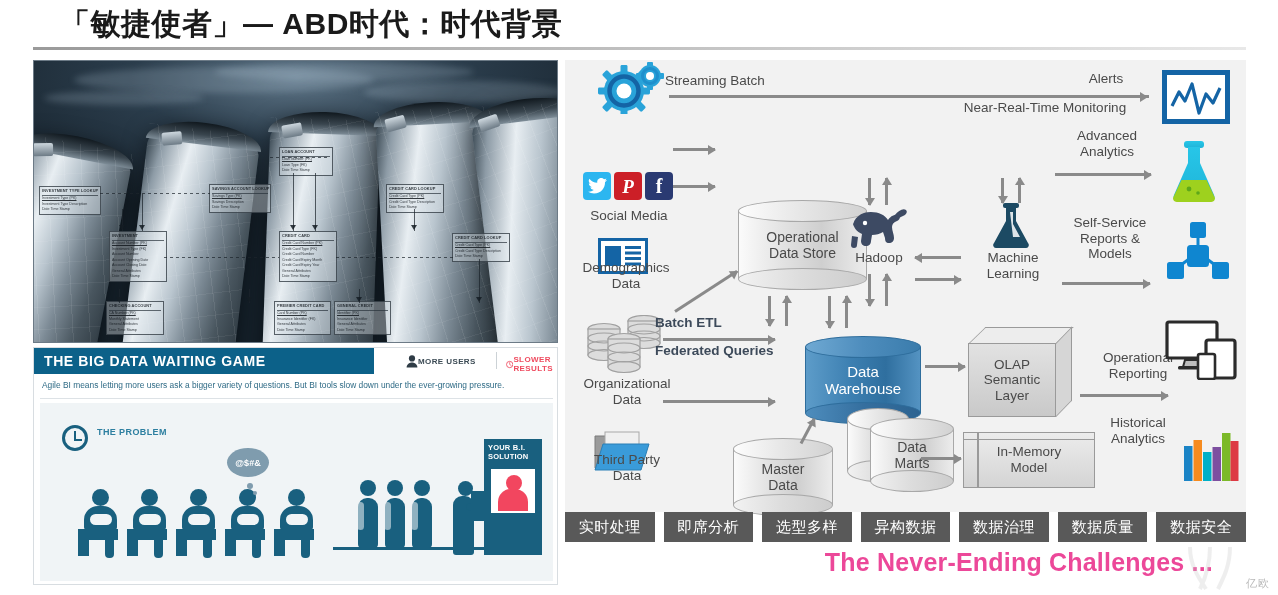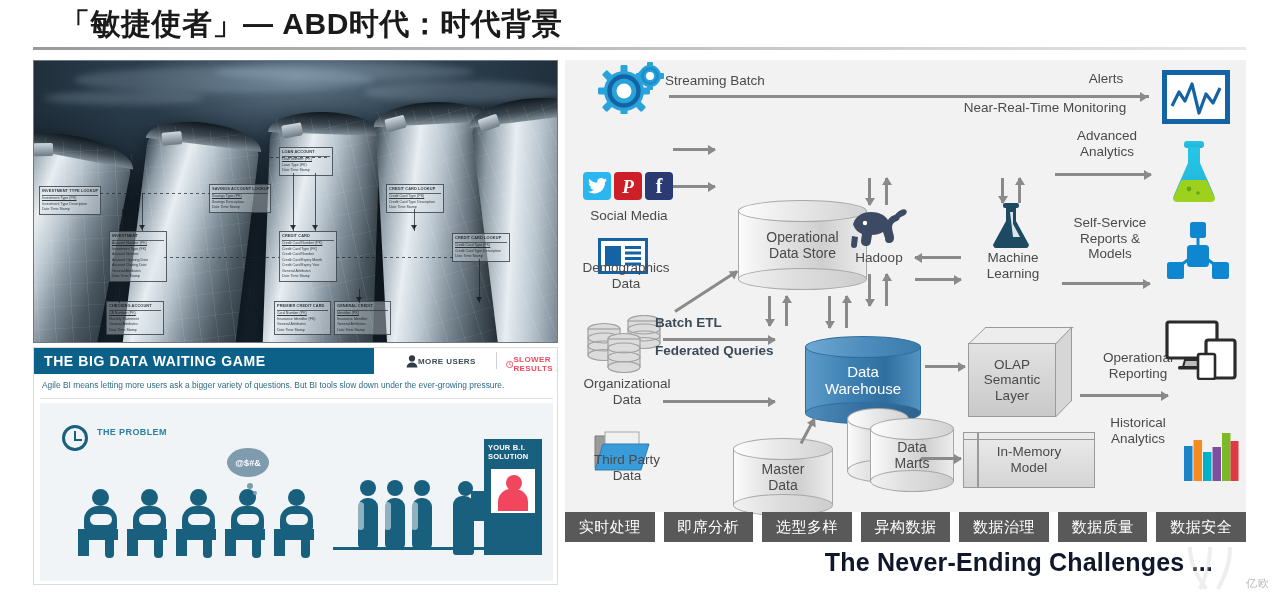--- a/index.html
+++ b/index.html
@@ -319,21 +319,21 @@
 
   
   #tags { position: absolute; left: 565px; top: 512px; width: 681px; height: 30px; display: flex; gap: 9px; }
   .tag {
     height: 30px; background: #595959; color: #ffffff;
     display: flex; align-items: center; justify-content: center;
     font-size: 15px; flex: 1; letter-spacing: .5px;
   }
   #never-ending {
     position: absolute; left: 0; top: 548px; width: 1246px;
-    text-align: right; color: #0f172a; font-size: 25px; font-weight: bold;
+    text-align: right; color: #ec4899; font-size: 25px; font-weight: bold;
     letter-spacing: .2px; padding-right: 33px;
   }
   #watermark {
     position: absolute; right: 6px; bottom: 2px; width: 92px; height: 50px;
     opacity: .30; pointer-events: none;
   }
   #wm-text {
     position: absolute; right: 8px; bottom: 4px;
     font-size: 11px; color: #b9b9b9; letter-spacing: 1px;
   }

